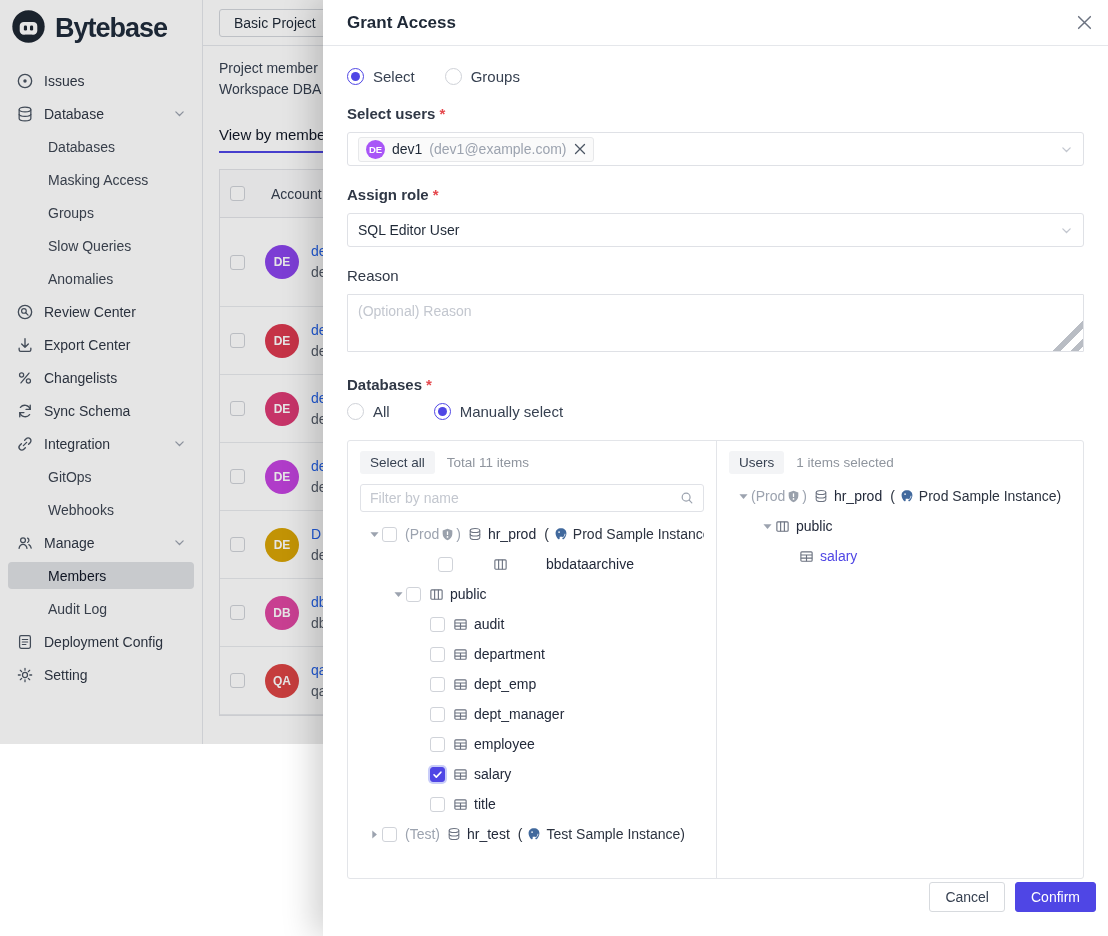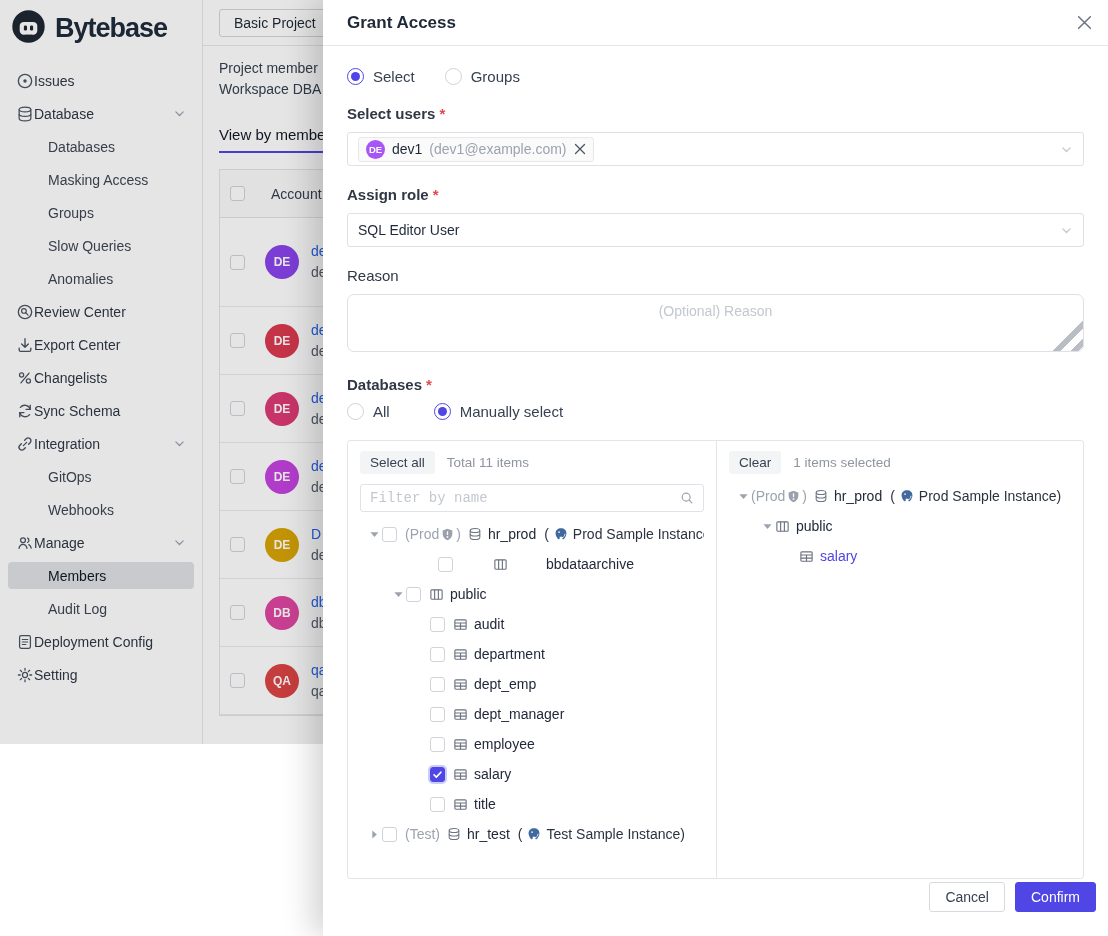--- a/index.html
+++ b/index.html
@@ -6,21 +6,21 @@
   html,body { width:1108px; height:936px; overflow:hidden;
     font-family:"Liberation Sans", sans-serif; background:#fff; color:#1f2937; }
   .stage { position:relative; width:1108px; height:744px; }
 
   
   .app { position:absolute; inset:0; display:flex; background:#fff; }
   .sidebar { width:203px; border-right:1px solid #e5e7eb; background:#fff; flex:none; padding-bottom:10px; }
   .logo { display:flex; align-items:center; gap:8px; padding:8px 10px 10px 10px; }
   .logo-text { font-size:27px; font-weight:800; color:#202c3c; letter-spacing:-1px; }
   .sb-list { padding:2px 6px 0 6px; }
-  .sb-item { display:flex; align-items:center; gap:0; height:27px; margin:6px 2px;
+  .sb-item { display:flex; align-items:center; gap:10px; height:27px; margin:6px 2px;
     padding:0 8px; border-radius:4px; font-size:14px; color:#303846; cursor:pointer; }
   .sb-item .sb-ic { width:18px; height:18px; flex:none; display:flex; align-items:center; color:#4b5563; }
   .sb-sub { padding-left:40px; color:#3f4754; }
   .sb-active { background:#dfe1e5; color:#111827; }
   .sb-ch { margin-left:auto; display:flex; }
   .sb-lb { white-space:nowrap; }
 
   .main { flex:1; position:relative; overflow:hidden; }
   .main-header { height:46px; border-bottom:1px solid #e5e7eb; display:flex; align-items:center; padding-left:16px; }
   .proj-btn { border:1px solid #d3d6dc; border-radius:3px; background:#fff; font-size:14px;
@@ -69,35 +69,35 @@
   .select-box .chev { margin-left:auto; color:#c3c7cf; display:flex; }
   .user-tag { display:flex; align-items:center; gap:7px; background:#fafafa; border:1px solid #e7e8ea;
     border-radius:3px; padding:2px 7px; height:25px; }
   .tag-avatar { width:19px; height:19px; border-radius:50%; background:#a855f7; color:#fff;
     font-size:9.5px; font-weight:700; display:flex; align-items:center; justify-content:center; }
   .tag-name { font-size:14px; color:#1f2937; }
   .tag-email { font-size:14px; color:#9ca3af; }
   .tag-x { color:#4b5563; display:flex; cursor:pointer; }
   .select-value { font-size:14px; color:#1f2937; }
 
-  textarea.reason { width:100%; height:58px; border:1px solid #dfe1e6; border-radius:7px;
+  textarea.reason { width:100%; height:58px; border:1px solid #dfe1e6; border-radius:1px;
     resize:none; padding:8px 10px; font-family:"Liberation Sans",sans-serif; font-size:14px; color:#1f2937;
-    background:linear-gradient(135deg, transparent 0 96.2%, #b9bdc4 96.2% 97.2%, transparent 97.2% 98.4%, #b9bdc4 98.4% 99.4%, transparent 99.4%);text-align:center; }
+    background:linear-gradient(135deg, transparent 0 96.2%, #b9bdc4 96.2% 97.2%, transparent 97.2% 98.4%, #b9bdc4 98.4% 99.4%, transparent 99.4%); }
   textarea.reason::placeholder { color:#c3c7cf; }
 
   .picker { margin-top:20px; height:439px; border:1px solid #e3e5e9; border-radius:3px; display:flex; overflow:hidden; }
   .pane { padding:10px 12px; overflow:hidden; }
   .pane.left { width:369px; flex:none; border-right:1px solid #e3e5e9; }
   .pane.right { flex:1; }
   .pane-head { display:flex; align-items:center; gap:12px; }
   .chip-btn { background:#f3f4f6; border-radius:3px; padding:4px 10px; font-size:13.5px; color:#374151; cursor:pointer; white-space:nowrap; }
   .pane-count { font-size:13.5px; color:#8f959e; white-space:nowrap; }
   .filter-wrap { margin-top:10px; height:28px; border:1px solid #e0e2e7; border-radius:3px;
     display:flex; align-items:center; padding:0 9px; }
-  .filter-input { border:none; outline:none; flex:1; font-size:14px; color:#0369a1; font-family:Liberation Mono, monospace; background:transparent; }
+  .filter-input { border:none; outline:none; flex:1; font-size:14px; color:#0369a1; font-family:Liberation Sans, sans-serif; background:transparent; }
   .filter-input::placeholder { color:#c3c7cf; }
   .filter-search { color:#9ca3af; display:flex; }
 
   .tree { margin-top:7px; }
   .tree-row { height:30px; display:flex; align-items:center; font-size:14px; white-space:nowrap; overflow:hidden; }
   .caret-slot { width:16px; flex:none; display:flex; align-items:center; justify-content:center; }
   .tr-cb { width:15px; height:15px; border:1px solid #d0d3d9; border-radius:3px; background:#fff; flex:none;
     margin-right:8px; display:flex; align-items:center; justify-content:center; }
   .tr-cb.checked { background:#4f46e5; border-color:#4f46e5; box-shadow:0 0 0 2px #c9cdf9; }
   .env { color:#9ca3af; margin-right:7px; display:flex; align-items:center; gap:2px; }
@@ -593,21 +593,21 @@
                       <path d="M8 1.3c3.7 0 6.2 2.3 6.2 5.8 0 2.9-1.5 5.2-2.9 6.5-.7.7-1.8.2-1.8-.8v-1.6H6.5v1.6c0 1-1.1 1.5-1.8.8C3.3 12.3 1.8 10 1.8 7.1 1.8 3.6 4.3 1.3 8 1.3z" fill="#41699d"></path>
                       <circle cx="5.8" cy="5.9" r=".95" fill="#fff"></circle>
                       <path d="M9.5 12.2c2-.5 3-2.2 3-4" fill="none" stroke="#fff" stroke-width=".9" stroke-linecap="round"></path>
                     </svg>
                   </span><span>Test Sample Instance)</span></span>
               </div>
             </div>
         </div>
         <div class="pane right">
           <div class="pane-head">
-            <span class="chip-btn">Clear</span>
+            <span class="chip-btn">Users</span>
             <span class="pane-count">1 items selected</span>
           </div>
           <div class="tree" id="tree-right">
               <div class="tree-row" style="padding-left: 6px;">
                 <span class="caret-slot">
                   <svg width="11" height="11" viewBox="0 0 10 10">
                     <path d="M1.3 3l3.7 4.2L8.7 3z" fill="#9ca3af"></path>
                   </svg>
                 </span>
                 <span class="env">(Prod<span style="display:flex">

